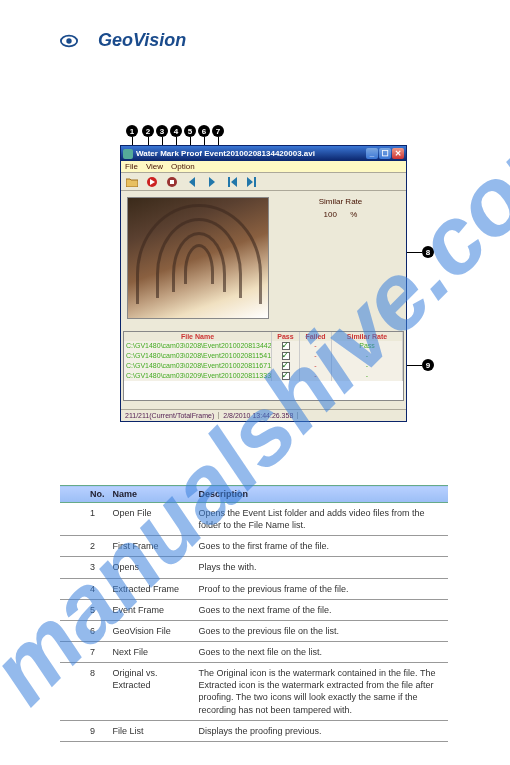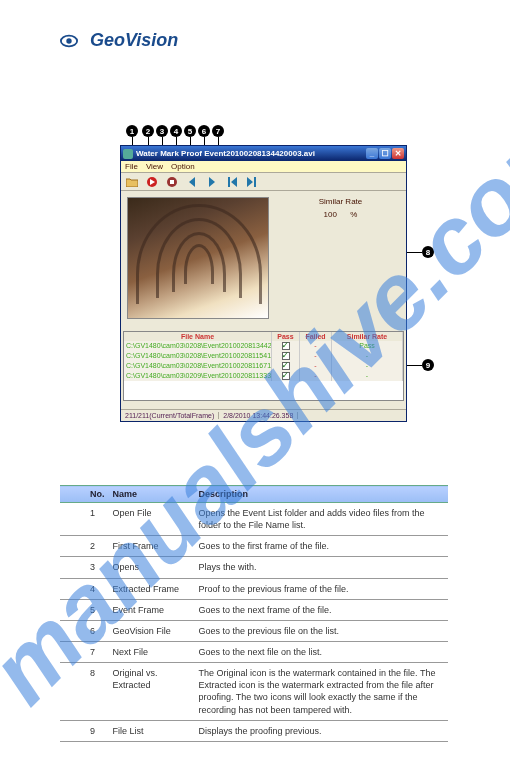--- a/index.html
+++ b/index.html
@@ -1,18 +1,18 @@
 <!DOCTYPE html>
 <html><head>
 <meta charset="utf-8">
 <style>
   * { margin: 0; padding: 0; box-sizing: border-box; }
   body { width: 510px; height: 765px; font-family: Arial, sans-serif; position: relative; background: #fff; overflow: hidden; }
 
-  .logo { position: absolute; top: 30px; left: 60px; display: flex; align-items: center; gap: 12px; }
+  .logo { position: absolute; top: 30px; left: 60px; display: flex; align-items: center; gap: 20px; }
   .logo-eye { width: 18px; height: 18px; }
   .logo-text { font-size: 18px; font-weight: bold; color: #1a4b8c; font-style: italic; }
 
   .watermark { position: absolute; font-size: 95px; font-weight: bold; color: rgba(60,130,220,0.55); font-style: italic; transform: rotate(-45deg); pointer-events: none; z-index: 100; white-space: nowrap; }
 
   .callout { position: absolute; }
   .callout-num { width: 12px; height: 12px; background: #000; color: #fff; border-radius: 50%; font-size: 8px; font-weight: bold; display: flex; align-items: center; justify-content: center; }
   .callout-line { position: absolute; background: #000; }
 
   .app-window { position: absolute; left: 120px; top: 145px; width: 287px; height: 277px; border: 1px solid #0a246a; background: #ece9d8; font-size: 8px; }

